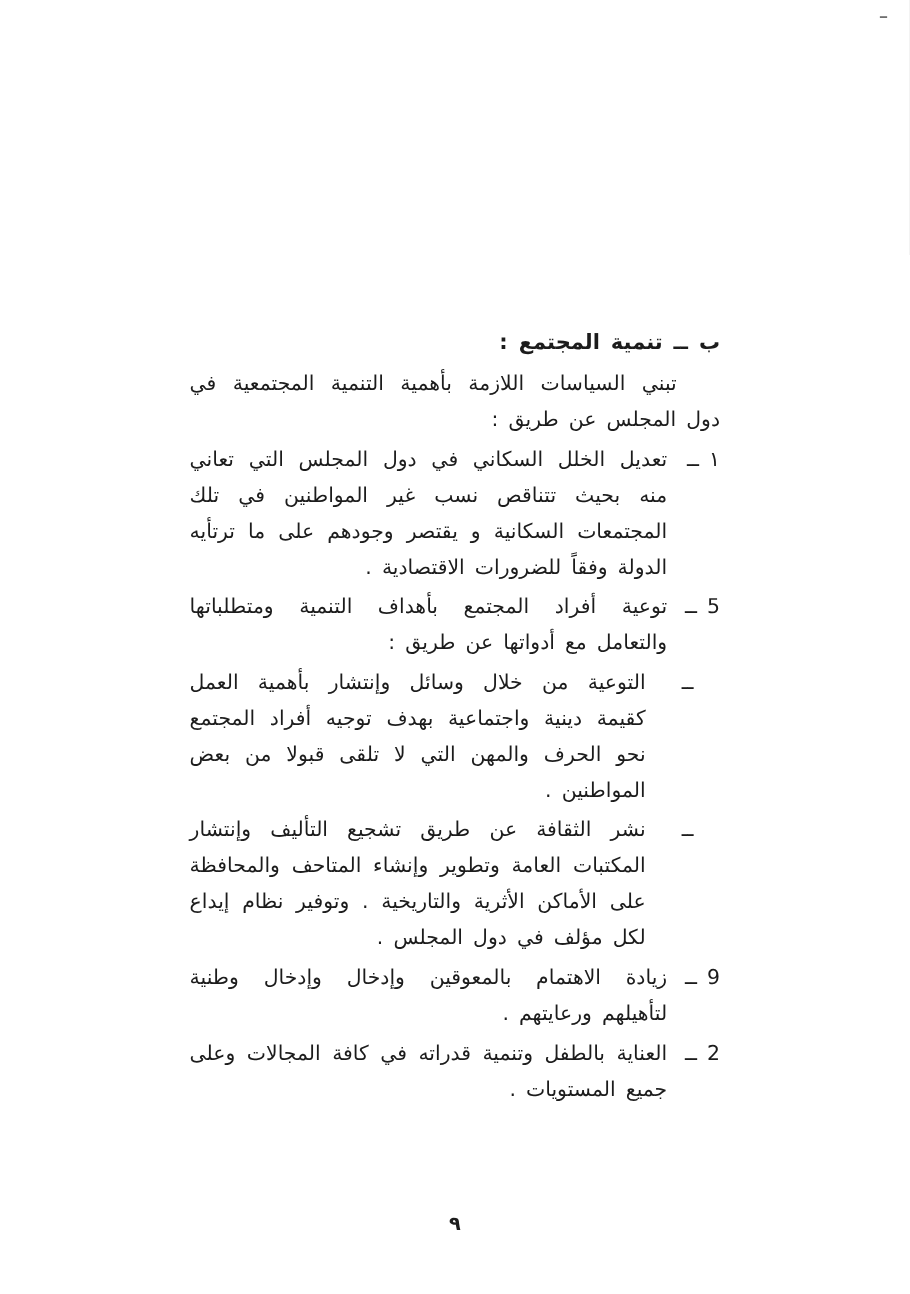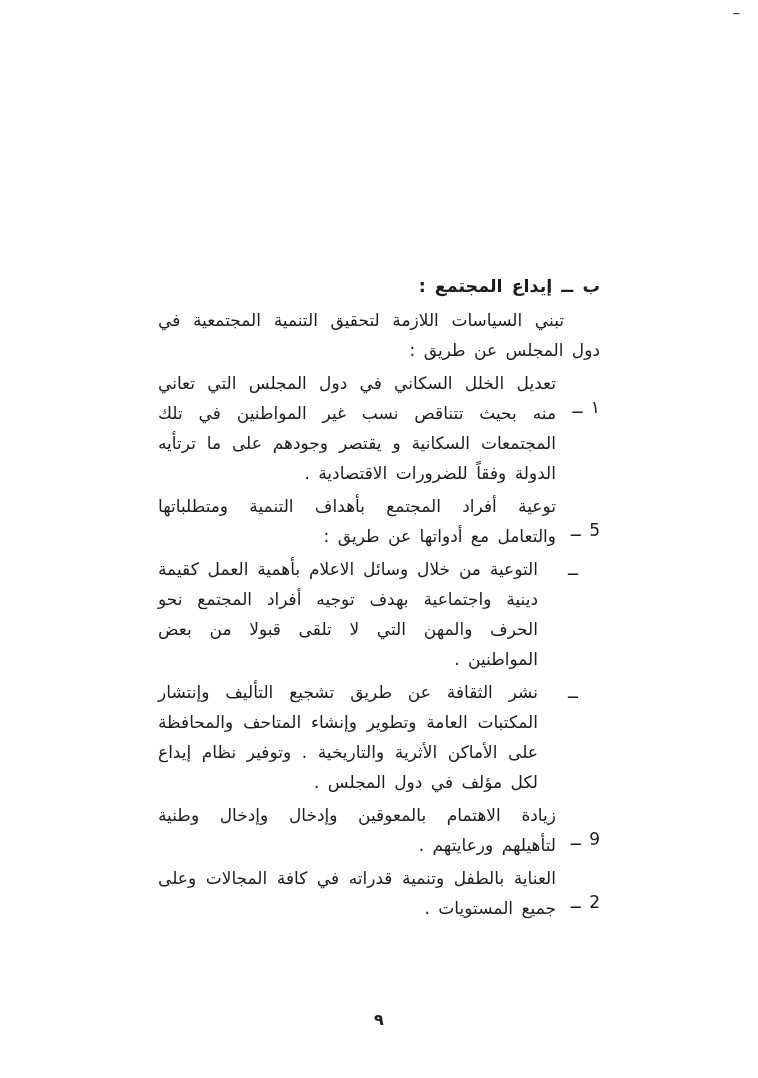--- a/index.html
+++ b/index.html
@@ -45,21 +45,20 @@
     margin: 0 0 3px 0;
     text-indent: 36px;
   }
   .item {
     display: flex;
     margin: 0 0 3px 0;
   }
   .item > .marker {
     flex: 0 0 44px;
     white-space: nowrap;
-    margin-top: 24px;
   }
   .item > .text {
     flex: 1;
     text-align: justify;
   }
   .subitem {
     display: flex;
     margin: 0 0 3px 0;
     padding-right: 22px;
   }
@@ -84,37 +83,37 @@
 </style>
 </head>
 <body>
 
 <div class="page">
 
   <div class="corner-dash">–</div>
 
   <div class="content">
 
-    <h2 class="heading">ب ــ إيداع المجتمع :</h2>
+    <h2 class="heading">ب ــ تنمية المجتمع :</h2>
 
-    <p class="intro">تبني السياسات اللازمة لتحقيق التنمية المجتمعية في دول المجلس عن طريق :</p>
+    <p class="intro">تبني السياسات اللازمة بأهمية التنمية المجتمعية في دول المجلس عن طريق :</p>
 
     <div class="item">
       <span class="marker">١ ــ</span>
       <span class="text">تعديل الخلل السكاني في دول المجلس التي تعاني منه بحيث تتناقص نسب غير المواطنين في تلك المجتمعات السكانية و يقتصر وجودهم على ما ترتأيه الدولة وفقاً للضرورات الاقتصادية .</span>
     </div>
 
     <div class="item">
       <span class="marker">5 ــ</span>
       <span class="text">توعية أفراد المجتمع بأهداف التنمية ومتطلباتها والتعامل مع أدواتها عن طريق :</span>
     </div>
 
     <div class="subitem">
       <span class="marker">ــ</span>
-      <span class="text">التوعية من خلال وسائل الاعلام بأهمية العمل كقيمة دينية واجتماعية بهدف توجيه أفراد المجتمع نحو الحرف والمهن التي لا تلقى قبولا من بعض المواطنين .</span>
+      <span class="text">التوعية من خلال وسائل وإنتشار بأهمية العمل كقيمة دينية واجتماعية بهدف توجيه أفراد المجتمع نحو الحرف والمهن التي لا تلقى قبولا من بعض المواطنين .</span>
     </div>
 
     <div class="subitem">
       <span class="marker">ــ</span>
       <span class="text">نشر الثقافة عن طريق تشجيع التأليف وإنتشار المكتبات العامة وتطوير وإنشاء المتاحف والمحافظة على الأماكن الأثرية والتاريخية . وتوفير نظام إيداع لكل مؤلف في دول المجلس .</span>
     </div>
 
     <div class="item">
       <span class="marker">9 ــ</span>
       <span class="text">زيادة الاهتمام بالمعوقين وإدخال وإدخال وطنية لتأهيلهم ورعايتهم .</span>

